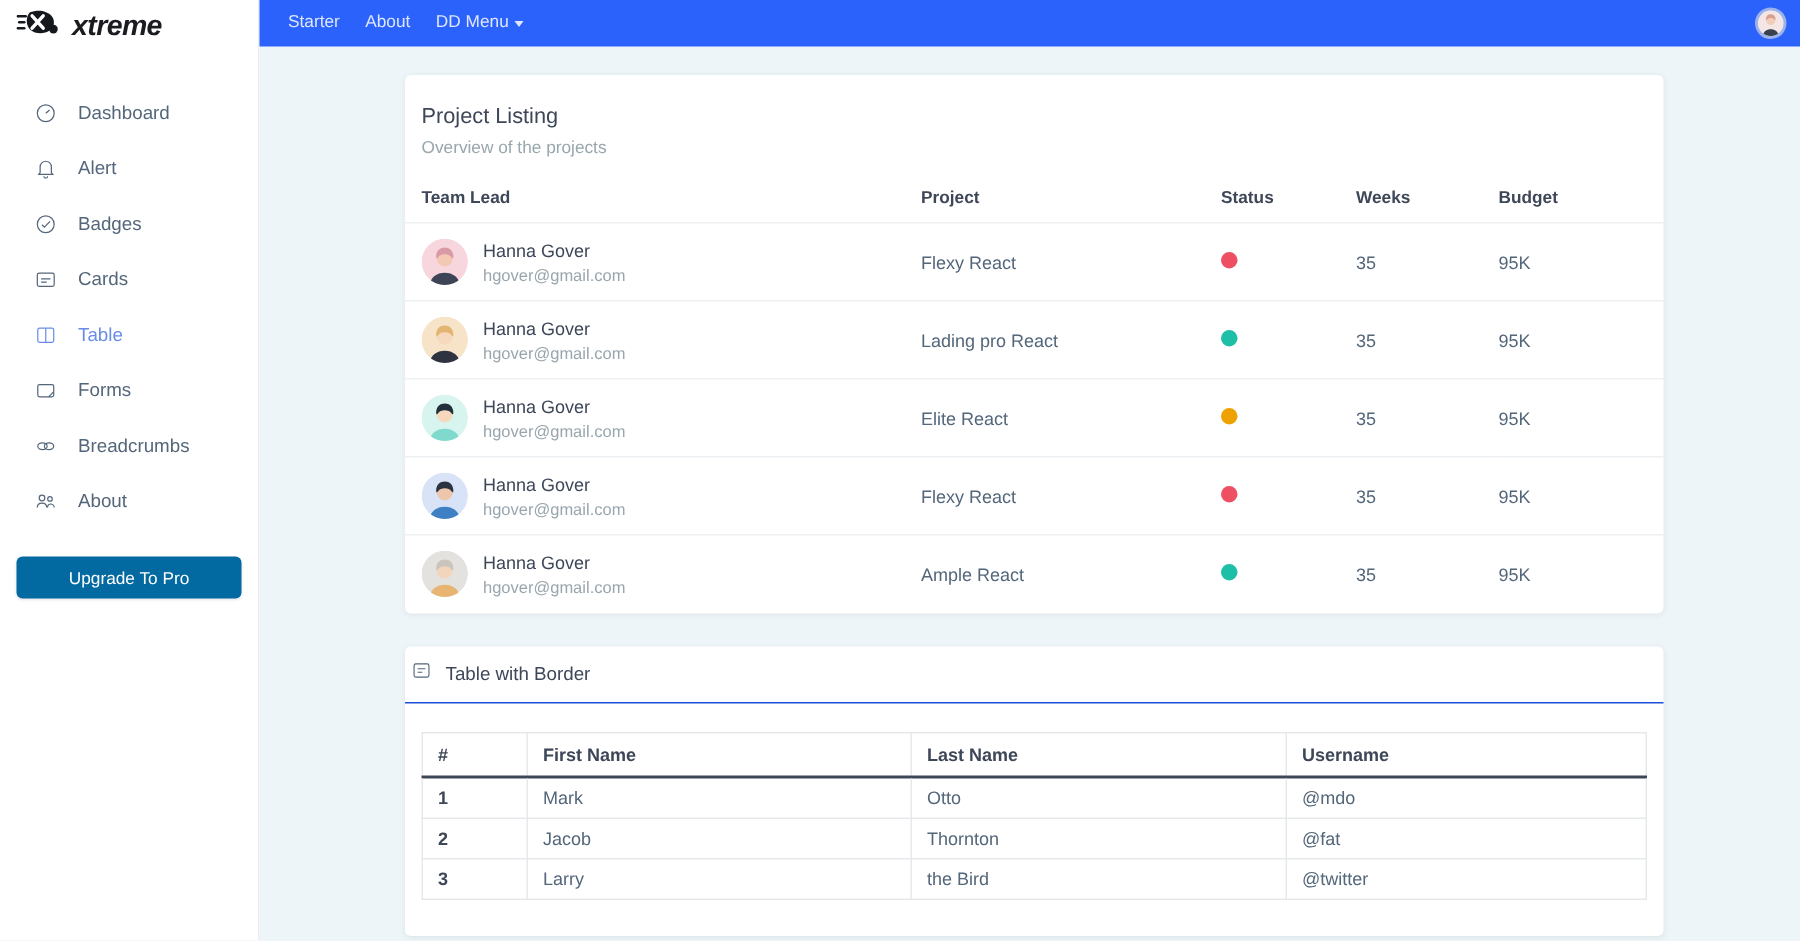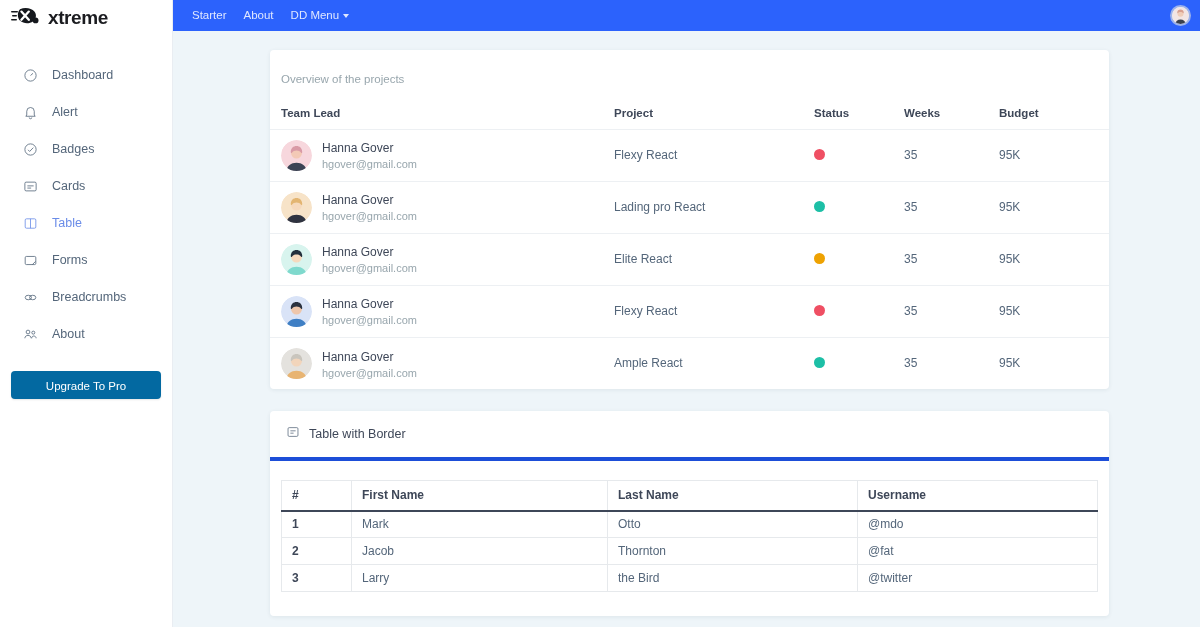--- a/index.html
+++ b/index.html
@@ -14,21 +14,21 @@
 
   
   .sidebar {
     width: 173px; min-width: 173px; height: 627px;
     background: #ffffff;
     border-right: 1px solid #e9edf2;
     display: flex; flex-direction: column;
   }
   .brand {
     height: 31px; display: flex; align-items: center;
-    padding-left: 11px; gap: 7px; margin-top: 2px;
+    padding-left: 11px; gap: 7px; margin-top: 2px; font-style: italic;
   }
   .brand-mark { display: block; }
   .brand-text {
     font-size: 19px; font-weight: 700; color: #1b1c20;
     letter-spacing: -0.4px;
   }
   .nav { margin-top: 24px; display: flex; flex-direction: column; }
   .nav-item {
     height: 37px; display: flex; align-items: center;
     padding-left: 22px; gap: 13px; cursor: pointer;
@@ -105,22 +105,22 @@
 
   .lead { display: flex; align-items: center; gap: 10px; padding-left: 11px; }
   .avatar { width: 31px; height: 31px; border-radius: 50%; overflow: hidden; flex: 0 0 31px; }
   .lead-name { font-size: 12px; color: #3e4758; line-height: 1.25; }
   .lead-mail { font-size: 11px; color: #98a6ad; line-height: 1.3; margin-top: 1px; }
   .cell-txt { font-size: 12px; color: #54667a; }
   .dot { width: 11px; height: 11px; border-radius: 50%; display: inline-block; }
 
   
   .bt-head {
-    height: 50px; display: flex; align-items: center; gap: 9px;
-    padding: 0 16px; border-bottom: 4px solid #1d4ed8;
+    height: 38px; display: flex; align-items: center; gap: 9px;
+    padding: 0 4px; border-bottom: 1px solid #1d4ed8;
   }
   .bt-head .ico svg { width: 14px; height: 14px; stroke: #54667a; fill: none; stroke-width: 1.3; }
   .bt-title { font-size: 12.5px; color: #3e4758; }
   .bt-body { padding: 19px 11px 24px 11px; }
   table.bt { width: 100%; border-collapse: collapse; table-layout: fixed; }
   table.bt th, table.bt td {
     border: 1px solid #e6e9ec;
     padding: 0 10px; height: 27px; text-align: left; font-size: 12px;
   }
   table.bt th { color: #3e4758; font-weight: 700; border-bottom: 2px solid #3e4758; height: 30px; }
@@ -262,20 +262,21 @@
           <path d="M7.4 8.2c0-3 2-4.6 4.6-4.6s4.6 1.6 4.6 4.6c0 .8-.5 1-.9.4-.7-1.1-2.1-1.6-3.7-1.6s-3 .5-3.7 1.6c-.4.6-.9.4-.9-.4z" fill="#d9a090"></path>
           <path d="M4.5 24c.4-4 3.5-6.4 7.5-6.4s7.1 2.4 7.5 6.4z" fill="#39404e"></path>
         </svg>
       </div>
     </header>
 
     <main class="content">
 
       <section class="card">
         <div class="card-head">
+          <div class="card-title">Project Listing</div>
           <div class="card-sub">Overview of the projects</div>
         </div>
 
         <table class="pl">
           <colgroup>
             <col class="col-lead">
               <col class="col-proj">
               <col class="col-stat">
               <col class="col-week">
               <col class="col-budg">

